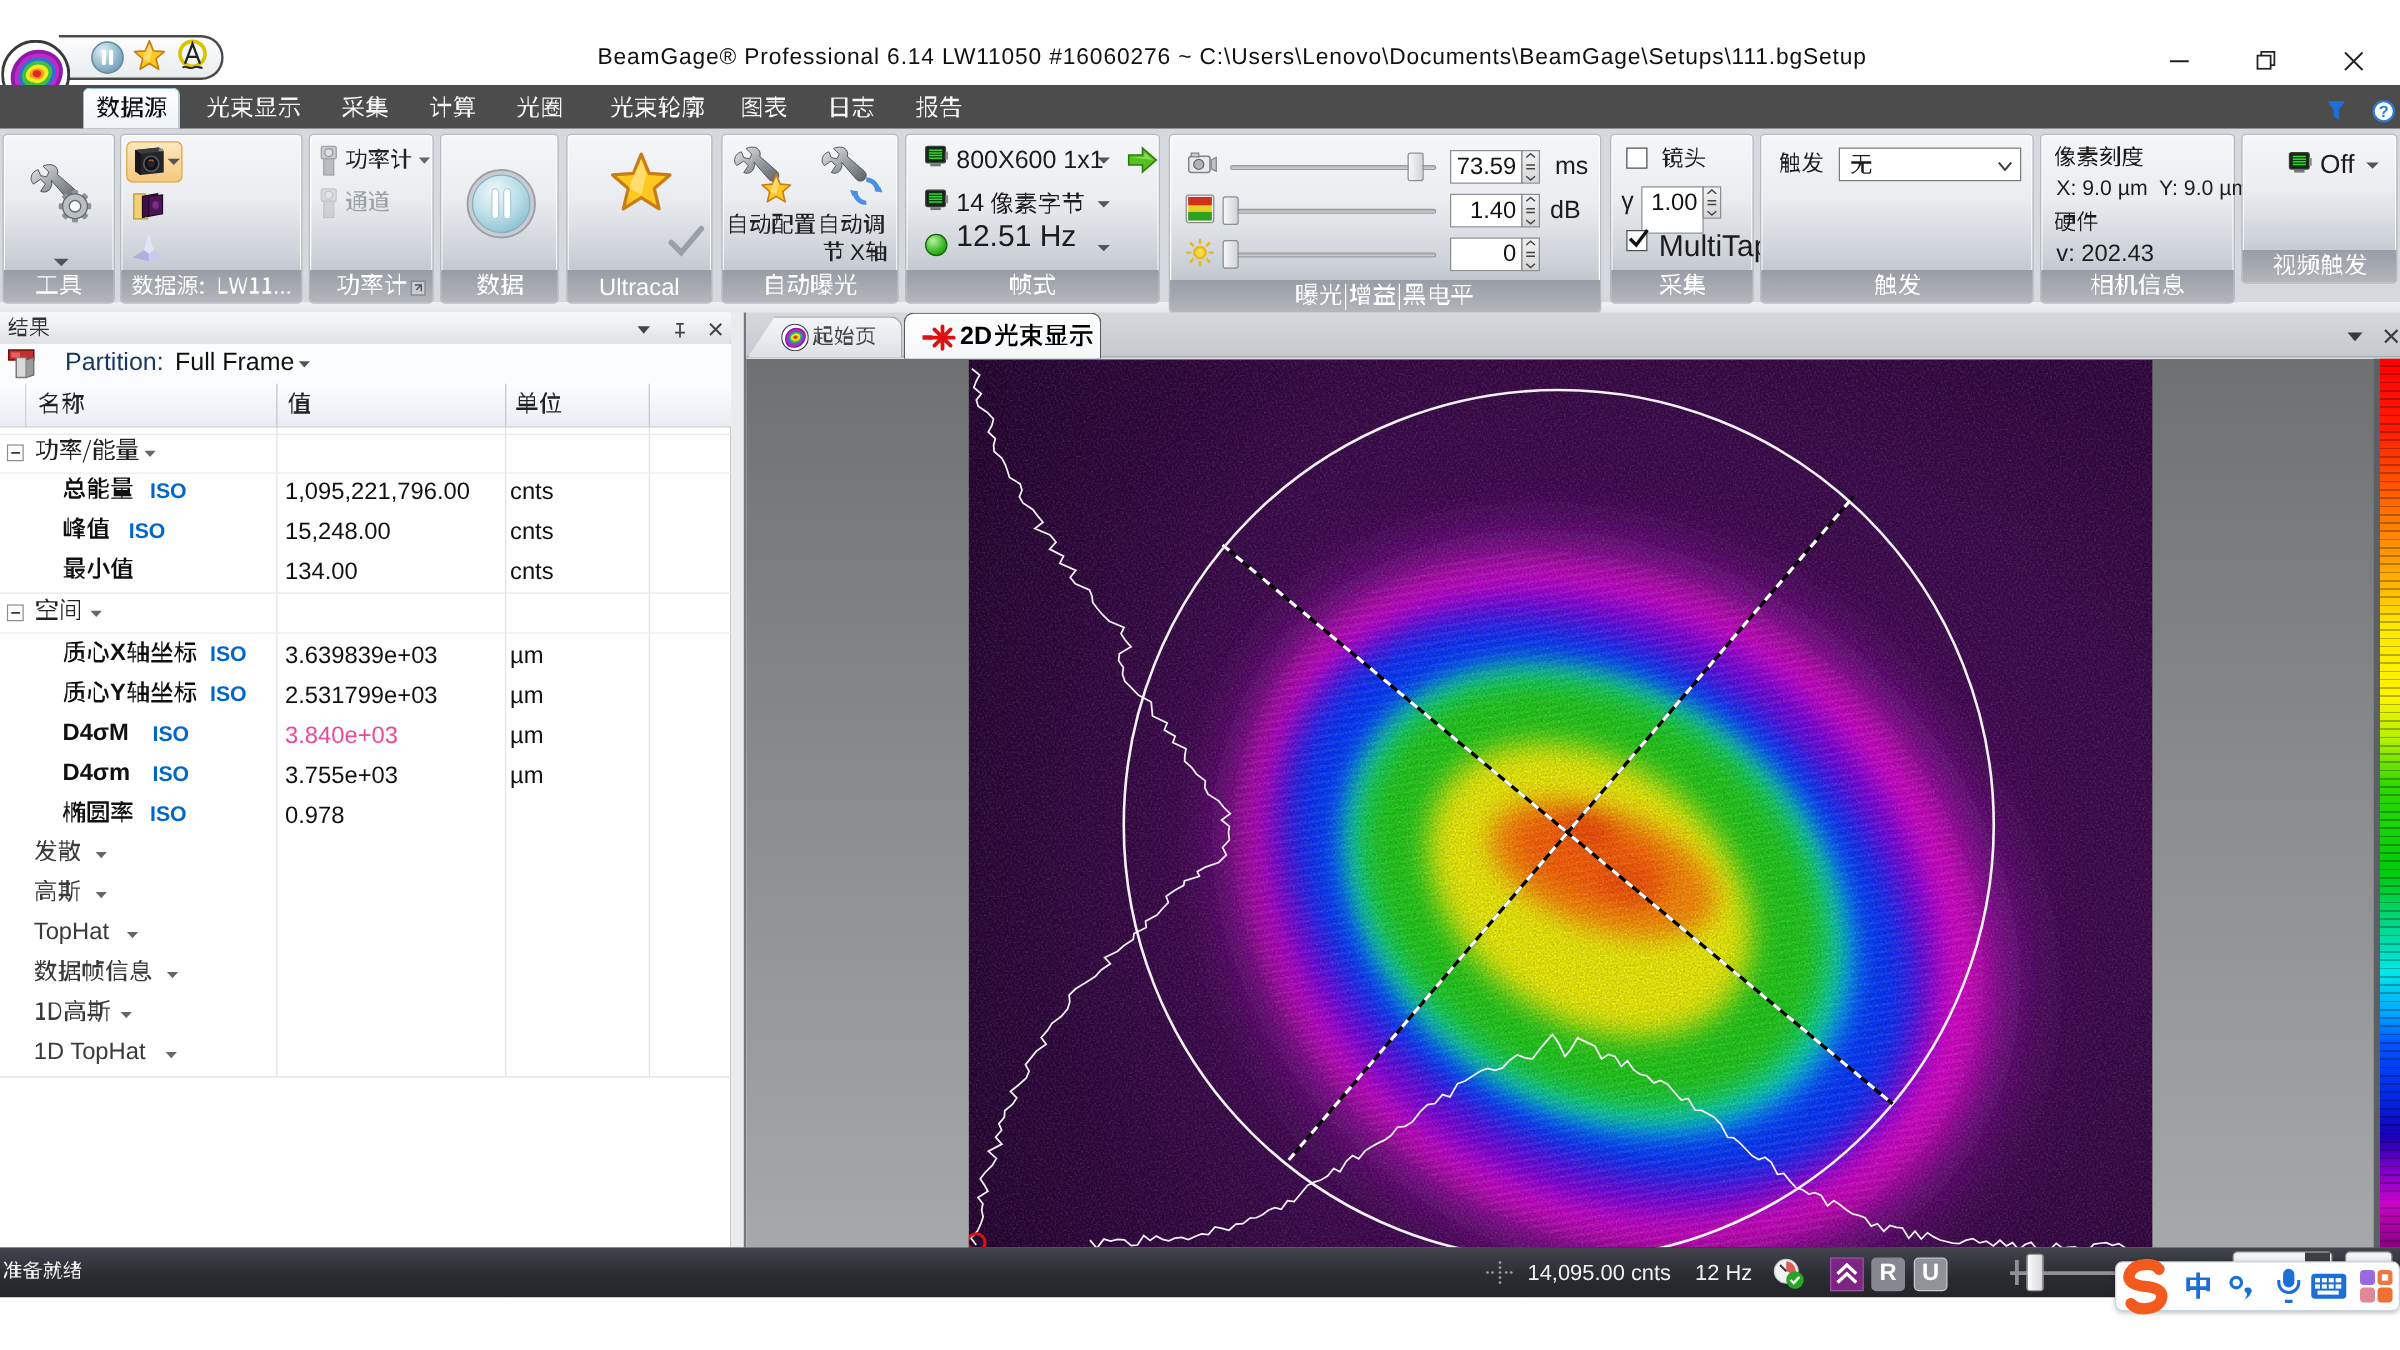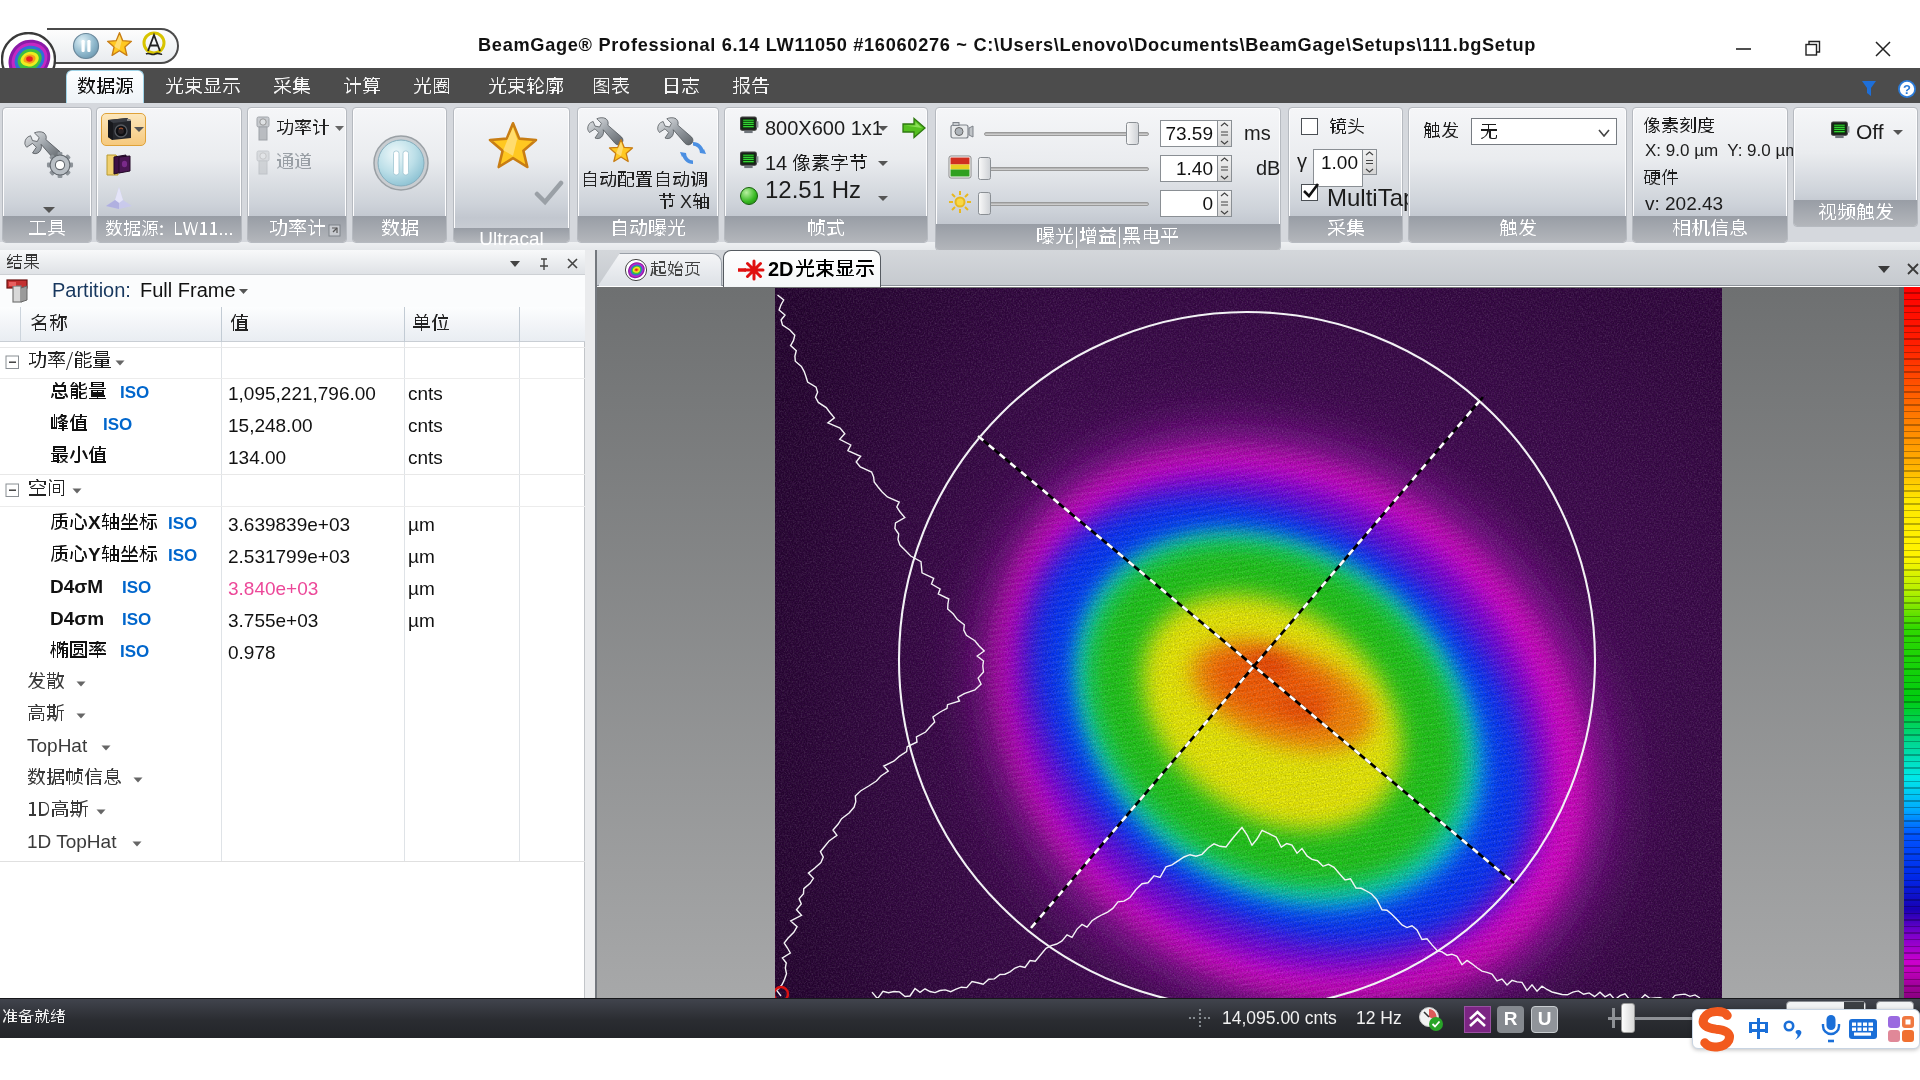--- a/index.html
+++ b/index.html
@@ -3,21 +3,21 @@
 <style>
 *{margin:0;padding:0;box-sizing:border-box}
 html,body{width:1920px;height:1080px;overflow:hidden;background:#fff;
   font-family:"Liberation Sans",sans-serif;-webkit-font-smoothing:antialiased}
 .abs{position:absolute}
 svg{display:block}
 .zht{display:inline-flex;align-items:center}
 </style></head>
 <body>
 <div class="abs" style="left:0;top:0;width:1920px;height:68px;background:#fff"></div>
-<div class="abs" style="left:478px;top:35px;font-size:18.2px;letter-spacing:0.7px;font-weight:bold;color:#111;white-space:nowrap">BeamGage® Professional 6.14 LW11050 #16060276 ~ C:\Users\Lenovo\Documents\BeamGage\Setups\111.bgSetup</div>
+<div class="abs" style="left:478px;top:35px;font-size:18.2px;letter-spacing:0.7px;font-weight:normal;color:#111;white-space:nowrap">BeamGage® Professional 6.14 LW11050 #16060276 ~ C:\Users\Lenovo\Documents\BeamGage\Setups\111.bgSetup</div>
 <svg class="abs" style="left:1730px;top:40px" width="170" height="18" viewBox="0 0 170 18" xmlns="http://www.w3.org/2000/svg">
 <path d="M6 9 H21" stroke="#222" stroke-width="1.6"></path>
 <rect x="76" y="4.5" width="10.5" height="10.5" fill="none" stroke="#222" stroke-width="1.4"></rect>
 <path d="M79 4.5 V1.5 H89.5 V12 H86.5" fill="none" stroke="#222" stroke-width="1.4"></path>
 <path d="M146 2 L160 16 M160 2 L146 16" stroke="#222" stroke-width="1.5"></path>
 </svg>
 <div class="abs" style="left:47px;top:28px;width:132px;height:36px;background:linear-gradient(#fdfdfd,#e9ecef);border:2px solid #4a4a4a;border-radius:0 18px 18px 0;border-left:none"></div>
 <div class="abs" style="left:1px;top:32px">
     <svg width="55" height="55" viewBox="0 0 56 56" xmlns="http://www.w3.org/2000/svg">
 <circle cx="28" cy="28" r="27" fill="#fff" stroke="#3a3a3a" stroke-width="2.4"></circle>
@@ -226,21 +226,21 @@
           <stop offset="1" stop-color="#7ab0c4"></stop>
         </radialGradient>
       </defs>
 <circle cx="30" cy="30" r="27" fill="#c9cdd1" stroke="#9aa0a5" stroke-width="1.5"></circle>
 <circle cx="30" cy="30" r="23" fill="url(#pbtn)" stroke="#85aebe" stroke-width="1"></circle>
 <rect x="22.5" y="18" width="5.5" height="24" rx="2.4" fill="#fff" stroke="#9fc5d2" stroke-width="0.8"></rect>
 <rect x="32" y="18" width="5.5" height="24" rx="2.4" fill="#fff" stroke="#9fc5d2" stroke-width="0.8"></rect>
 </svg>
 </div>
 <div class="abs" style="left:453px;top:107px;width:117px;height:136px;border:1px solid #b6bac0;border-radius:4px;background:linear-gradient(#f5f6f8 0%,#eaecef 38%,#cdd2d9 72%,#c2c7cf 82%,#d0d4d9 100%);box-shadow:inset 0 0 0 1px #fdfdfe">
-    <div class="abs" style="left:0;bottom:0;width:100%;height:14px;background:linear-gradient(#989da5,#b3b6bb);border-radius:0 0 3px 3px;display:flex;align-items:flex-start;justify-content:center">
+    <div class="abs" style="left:0;bottom:0;width:100%;height:26px;background:linear-gradient(#989da5,#b3b6bb);border-radius:0 0 3px 3px;display:flex;align-items:flex-end;justify-content:center">
       <span style="color:#fff;font-size:19px">Ultracal</span>
     </div>
 <div class="abs" style="left:33px;top:12px">
       <svg width="52" height="52" viewBox="0 0 24 24" xmlns="http://www.w3.org/2000/svg">
 <path d="M12 1.5 L14.9 8.6 L22.6 9.2 L16.8 14.2 L18.6 21.7 L12 17.6 L5.4 21.7 L7.2 14.2 L1.4 9.2 L9.1 8.6 Z" fill="#ffc821" stroke="#c87d14" stroke-width="1.2" stroke-linejoin="round"></path>
 <path d="M12 3.5 L13.9 8.9 L12 16.5 L7.5 14 L9.5 9 Z" fill="#ffe38a" opacity="0.75"></path>
 </svg>
     </div>
 <svg class="abs" style="left:80px;top:72px" width="30" height="26" viewBox="0 0 30 26" xmlns="http://www.w3.org/2000/svg">
 <path d="M3 14 L11 22 L27 3" fill="none" stroke="#9aa0a6" stroke-width="4.5" stroke-linecap="round"></path>
@@ -396,21 +396,21 @@
 <rect x="2.5" y="14.5" width="19" height="7" fill="#30a020"></rect>
     </svg>
     <div class="abs" style="left:48px;top:59px;width:165px;height:4px;background:linear-gradient(#aaa,#d8d8d8);border:1px solid #9a9a9a;border-radius:2px"></div>
     <div class="abs" style="left:42px;top:49px;width:13px;height:23px;background:linear-gradient(90deg,#f8f8f8,#d0d3d7);border:1px solid #8a8f94;border-radius:2.5px"></div>
     <div class="abs" style="left:224px;top:47px;width:58px;height:27px;background:#fff;border:1px solid #8a8f94;font-size:19px;color:#111;text-align:right;padding:2px 4px 0 0">1.40</div>
     <div class="abs" style="left:281px;top:47px;width:15px;height:27px;background:linear-gradient(#f2f2f2,#d5d5d5);border:1px solid #8a8f94">
       <svg width="13" height="25" xmlns="http://www.w3.org/2000/svg">
         <path d="M3 5 L6.5 2 L10 5 M3 11 H10 M3 20 L6.5 23 L10 20 M3 14 H10" stroke="#444" stroke-width="1.2" fill="none"></path>
       </svg>
     </div>
-    <div class="abs" style="left:320px;top:49px;font-size:20px;color:#1c1c1c">dB</div>
+    <div class="abs" style="left:304px;top:49px;font-size:20px;color:#1c1c1c">dB</div>
 <svg class="abs" style="left:12px;top:82px" width="24" height="24" viewBox="0 0 24 24" xmlns="http://www.w3.org/2000/svg">
 <g stroke="#e8b820" stroke-width="2" fill="#f8d848">
         <circle cx="12" cy="12" r="4.5"></circle>
 <path d="M12 1 V5 M12 19 V23 M1 12 H5 M19 12 H23 M4 4 L7 7 M17 17 L20 20 M20 4 L17 7 M7 17 L4 20"></path>
       </g>
     </svg>
     <div class="abs" style="left:48px;top:94px;width:165px;height:4px;background:linear-gradient(#aaa,#d8d8d8);border:1px solid #9a9a9a;border-radius:2px"></div>
     <div class="abs" style="left:42px;top:84px;width:13px;height:23px;background:linear-gradient(90deg,#f8f8f8,#d0d3d7);border:1px solid #8a8f94;border-radius:2.5px"></div>
     <div class="abs" style="left:224px;top:82px;width:58px;height:27px;background:#fff;border:1px solid #8a8f94;font-size:19px;color:#111;text-align:right;padding:2px 4px 0 0">0</div>
     <div class="abs" style="left:281px;top:82px;width:15px;height:27px;background:linear-gradient(#f2f2f2,#d5d5d5);border:1px solid #8a8f94">

